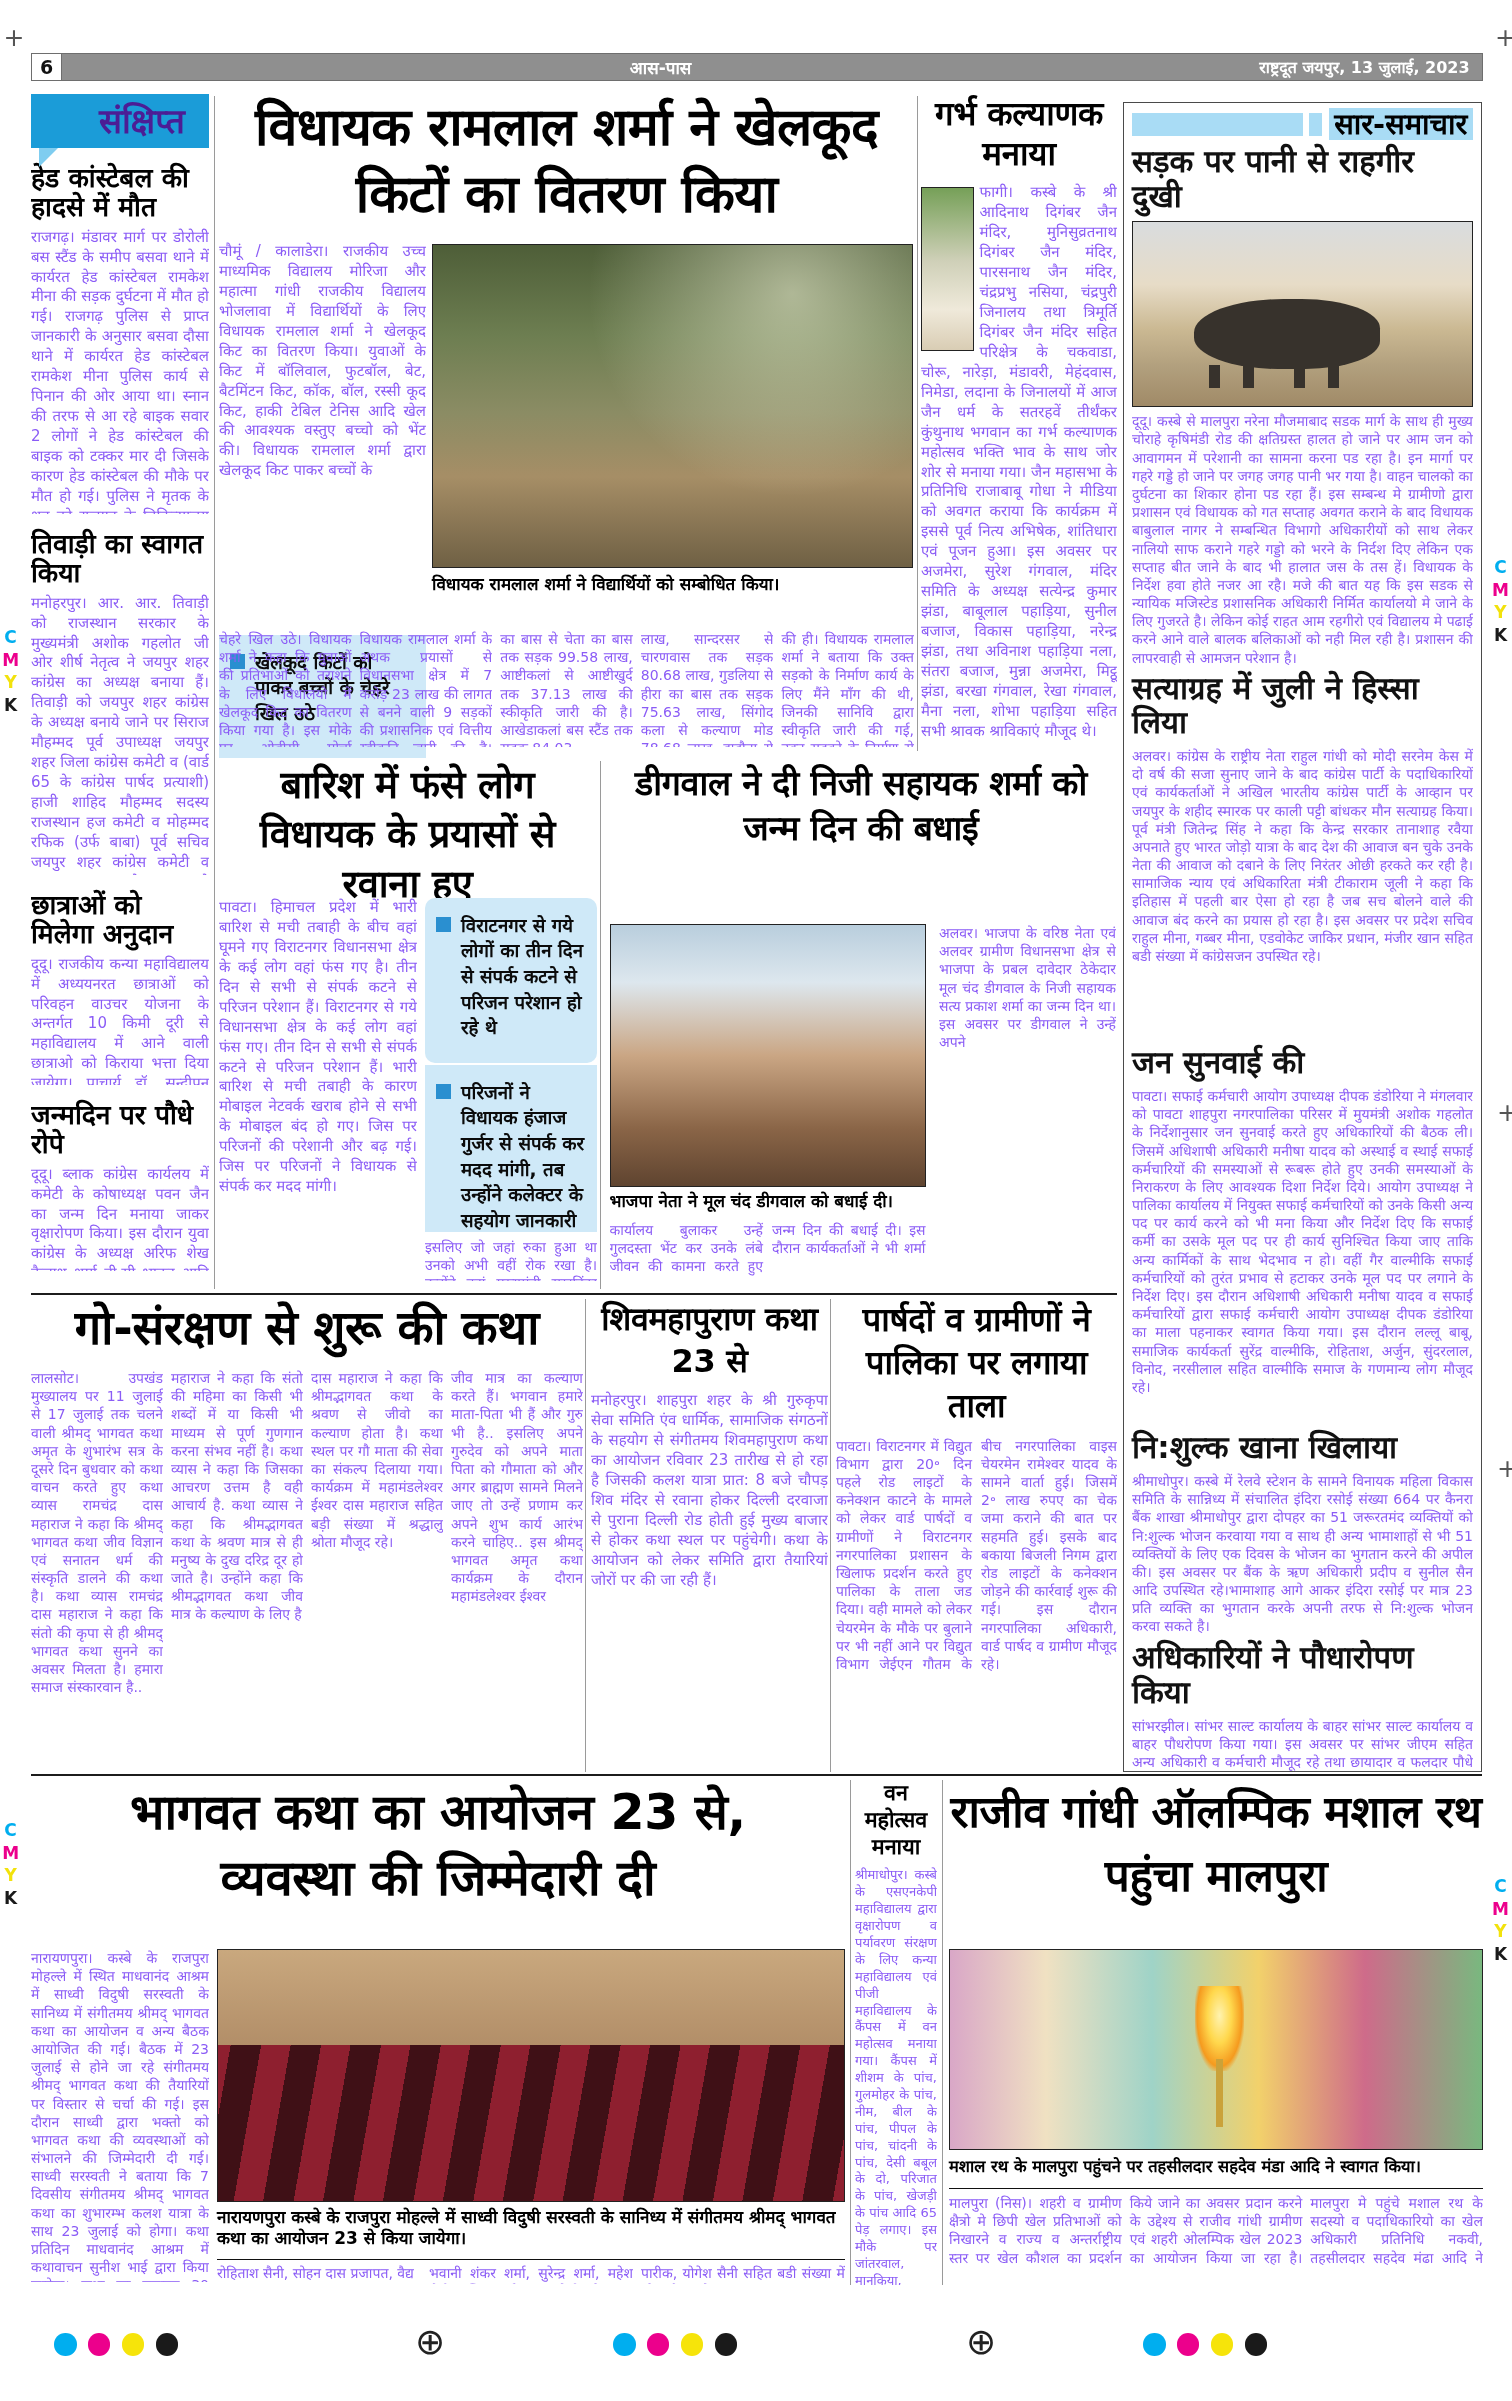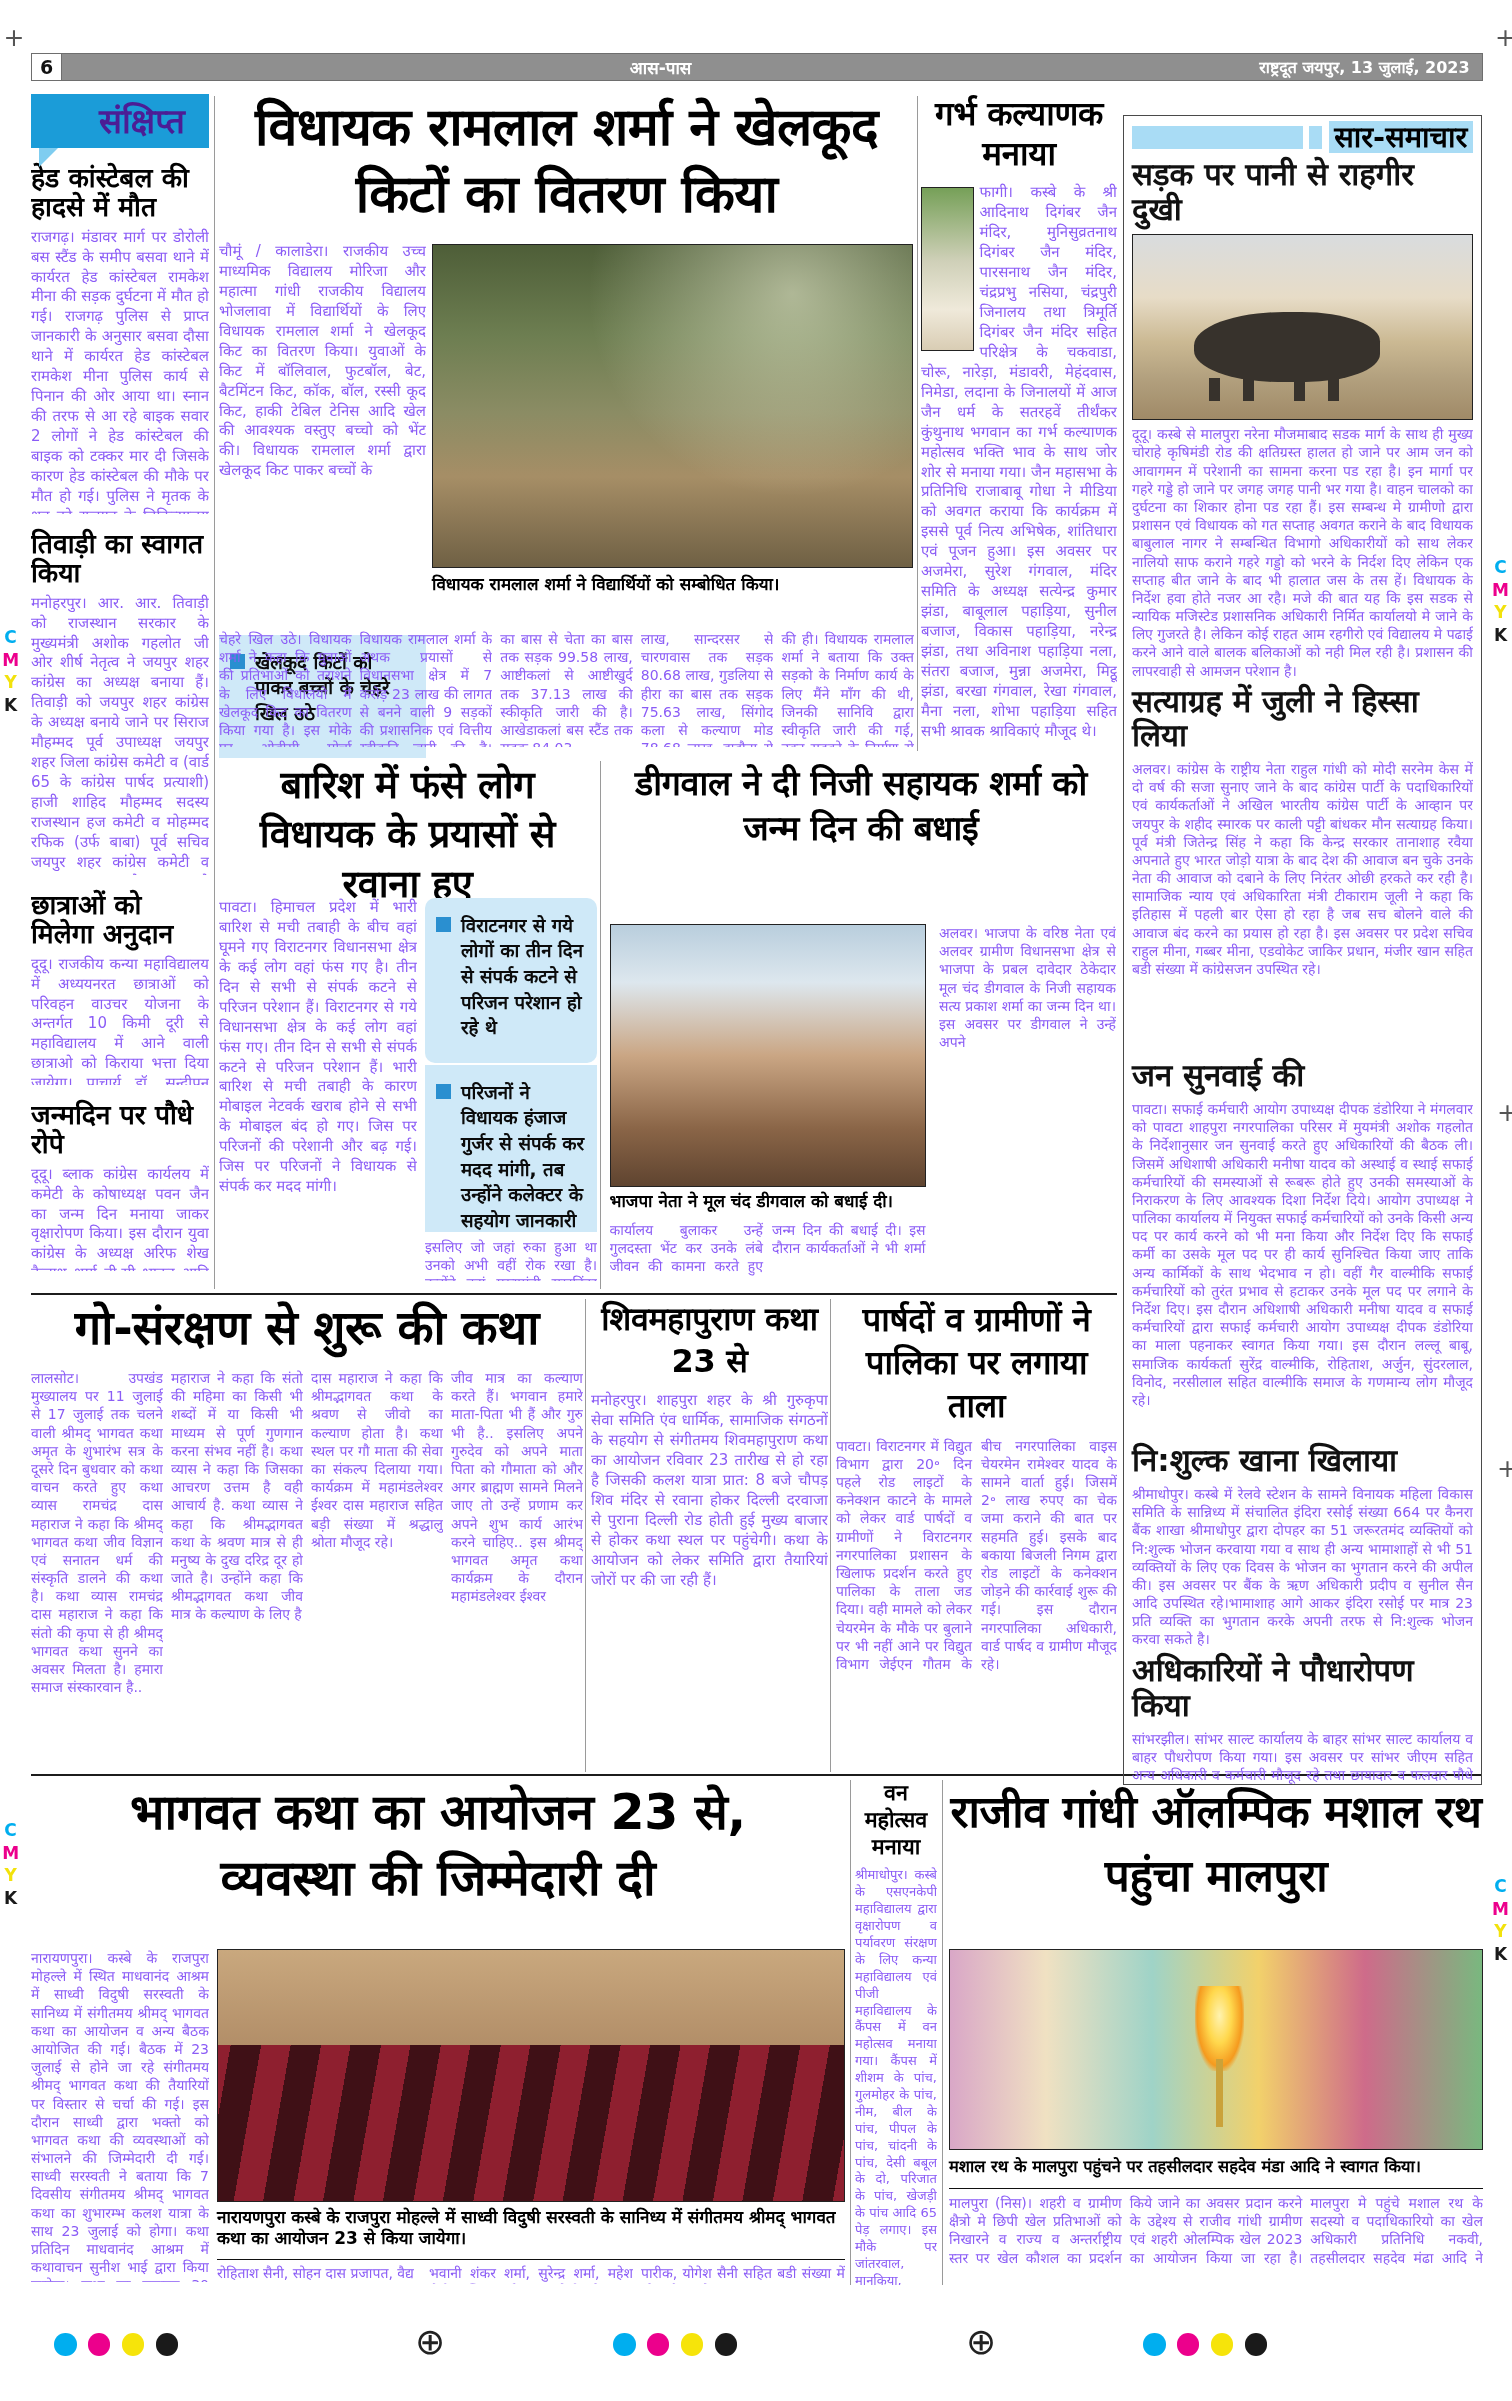--- a/index.html
+++ b/index.html
@@ -140,21 +140,21 @@
 
   <div class="abs clip" style="left:921px;top:94px;width:196px;height:775px;">
     <div class="h-sec" style="font-size:33px;line-height:1.2;margin-bottom:10.2px;">गर्भ कल्याणक मनाया</div>
     <div class="jtxt">
       <span class="ph photo-sliver" style="float:left;width:53px;height:164px;margin:3.4px 5.6px 3.4px 0;display:block;"></span>
       <span>फागी। कस्बे के श्री आदिनाथ दिगंबर जैन मंदिर, मुनिसुव्रतनाथ दिगंबर जैन मंदिर, पारसनाथ जैन मंदिर, चंद्रप्रभु नसिया, चंद्रपुरी जिनालय तथा त्रिमूर्ति दिगंबर जैन मंदिर सहित परिक्षेत्र के चकवाडा, चोरू, नारेड़ा, मंडावरी, मेहंदवास, निमेडा, लदाना के जिनालयों में आज जैन धर्म के सतरहवें तीर्थंकर कुंथुनाथ भगवान का गर्भ कल्याणक महोत्सव भक्ति भाव के साथ जोर शोर से मनाया गया। जैन महासभा के प्रतिनिधि राजाबाबू गोधा ने मीडिया को अवगत कराया कि कार्यक्रम में इससे पूर्व नित्य अभिषेक, शांतिधारा एवं पूजन हुआ। इस अवसर पर अजमेरा, सुरेश गंगवाल, मंदिर समिति के अध्यक्ष सत्येन्द्र कुमार झंडा, बाबूलाल पहाड़िया, सुनील बजाज, विकास पहाड़िया, नरेन्द्र झंडा,</span>
       <span>तथा अविनाश पहाड़िया नला, संतरा बजाज, मुन्ना अजमेरा, मिट्ठू झंडा, बरखा गंगवाल, रेखा गंगवाल, मैना नला, शोभा पहाड़िया सहित सभी श्रावक श्राविकाएं मौजूद थे।</span>
     </div>
   </div>
 
-  <div class="abs clip saar" style="left:1123px;top:102px;width:359px;height:1670px;margin-top:13px;">
+  <div class="abs clip saar" style="left:1123px;top:102px;width:359px;height:1670px;">
     <div class="saar-bar">
       <div class="b1"></div>
       <div class="b2"></div>
       <div class="lbl">सार-समाचार</div>
     </div>
     <h2>सड़क पर पानी से राहगीर दुखी</h2>
     <div class="ph photo-street" style="position:relative;width:100%;height:186px;margin-bottom:5.6px;">
       <div class="buffalo"></div>
     </div>
     <div class="clip jtxt small" style="height:254px;margin-bottom:4.5px;">दूदू। कस्बे से मालपुरा नरेना मौजमाबाद सडक मार्ग के साथ ही मुख्य चोराहे कृषिमंडी रोड की क्षतिग्रस्त हालत हो जाने पर आम जन को आवागमन में परेशानी का सामना करना पड रहा है। इन मार्गा पर गहरे गड्डे हो जाने पर जगह जगह पानी भर गया है। वाहन चालको का दुर्घटना का शिकार होना पड रहा हैं। इस सम्बन्ध मे ग्रामीणो द्वारा प्रशासन एवं विधायक को गत सप्ताह अवगत कराने के बाद विधायक बाबुलाल नागर ने सम्बन्धित विभागो अधिकारीयों को साथ लेकर नालियो साफ कराने गहरे गड्डो को भरने के निर्दश दिए लेकिन एक सप्ताह बीत जाने के बाद भी हालात जस के तस हें। विधायक के निर्देश हवा होते नजर आ रहै। मजे की बात यह कि इस सडक से न्यायिक मजिस्टेड प्रशासनिक अधिकारी निर्मित कार्यालयो मे जाने के लिए गुजरते है। लेकिन कोई राहत आम रहगीरो एवं विद्यालय मे पढाई करने आने वाले बालक बलिकाओं को नही मिल रही है। प्रशासन की लापरवाही से आमजन परेशान है।</div>

